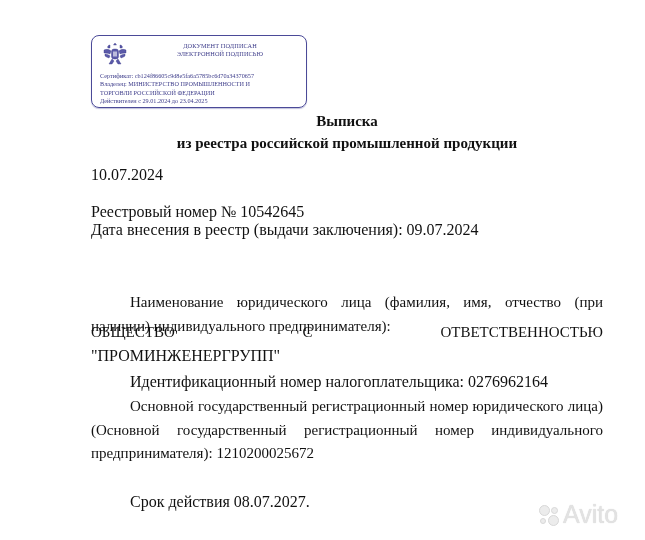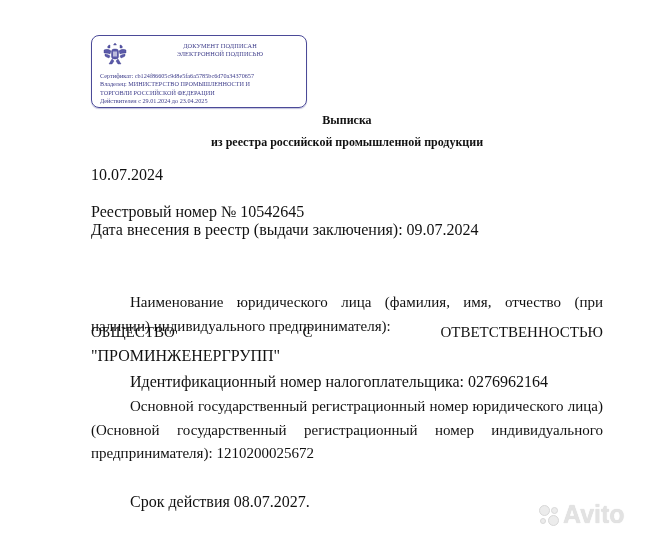--- a/index.html
+++ b/index.html
@@ -25,41 +25,41 @@
     position: absolute; left: 50px; right: 8px; top: 6px;
     text-align: center; font-size: 6.3px; line-height: 8px;
     color: #3d3c8a; letter-spacing: 0.1px;
   }
   .stamp .info {
     position: absolute; left: 8px; right: 4px; top: 36px;
     font-size: 6.2px; line-height: 8.3px; color: #3d3c8a; white-space: nowrap;
   }
   .title {
     position: absolute; left: 91px; width: 512px; text-align: center;
-    font-weight: bold; font-size: 12px;
+    font-weight: bold; font-size: 15px;
   }
   .title.l1 { top: 113px; }
   .title.l2 { top: 135px; }
   .line {
     position: absolute; left: 91px; font-size: 16px; white-space: nowrap;
   }
   .para {
     position: absolute; left: 91px; width: 512px; font-size: 15px;
     line-height: 23.5px; text-align: justify; text-align-last: left;
   }
   .para .indent { display: inline-block; width: 39px; }
   .spread {
     position: absolute; left: 91px; width: 512px; font-size: 15px;
     display: flex; justify-content: space-between;
   }
   .watermark {
     position: absolute; left: 537px; top: 500px;
     display: flex; align-items: center; gap: 2px;
     color: #e2e2e2; font-family: "Liberation Sans", "DejaVu Sans", sans-serif;
-    font-size: 25px; font-weight: bold;
+    font-size: 25px; font-weight: normal;
     text-shadow: 0 0 1px #cfcfcf;
   }
   .watermark .dots { position: relative; width: 24px; height: 24px; }
   .watermark .dots span {
     position: absolute; border-radius: 50%; background: #ececec;
     border: 1px solid #d8d8d8; box-sizing: border-box;
   }
 </style>
 </head>
 <body>

